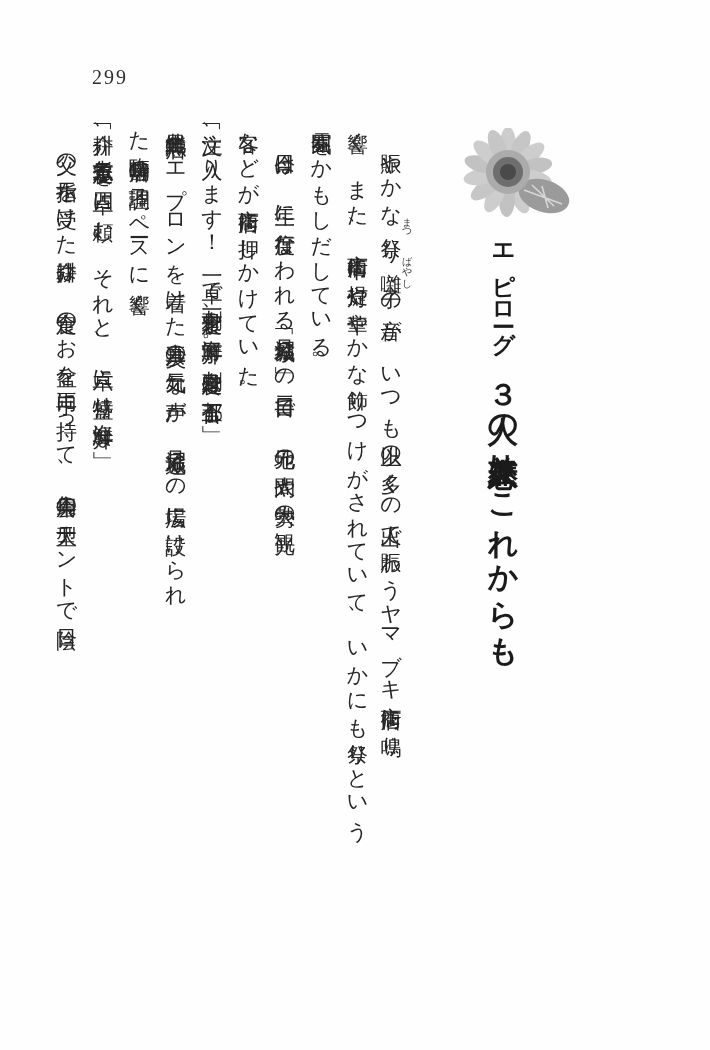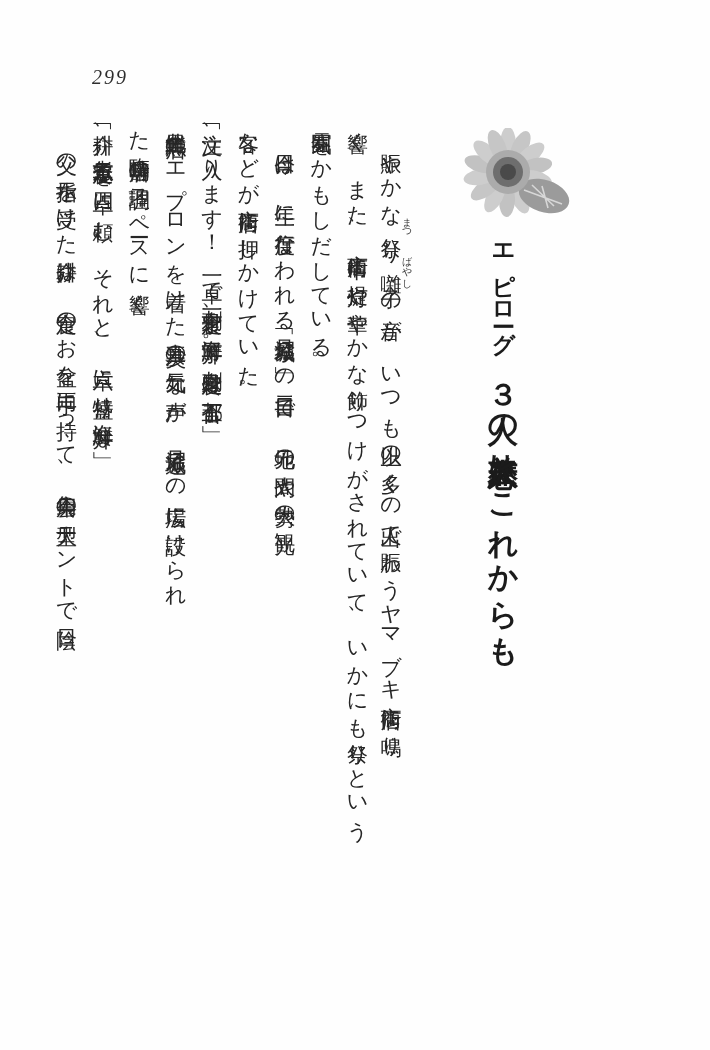--- a/index.html
+++ b/index.html
@@ -18,21 +18,20 @@
     background: #fefefe;
   }
   
   #page-number {
     position: absolute;
     left: 92px;
     top: 66px;
     font-size: 20px;
     letter-spacing: 2px;
     color: #2e2e2e;
-    font-style: italic;
   }
   
   #ornament {
     position: absolute;
     left: 462px;
     top: 128px;
     width: 118px;
     height: 102px;
   }
   

